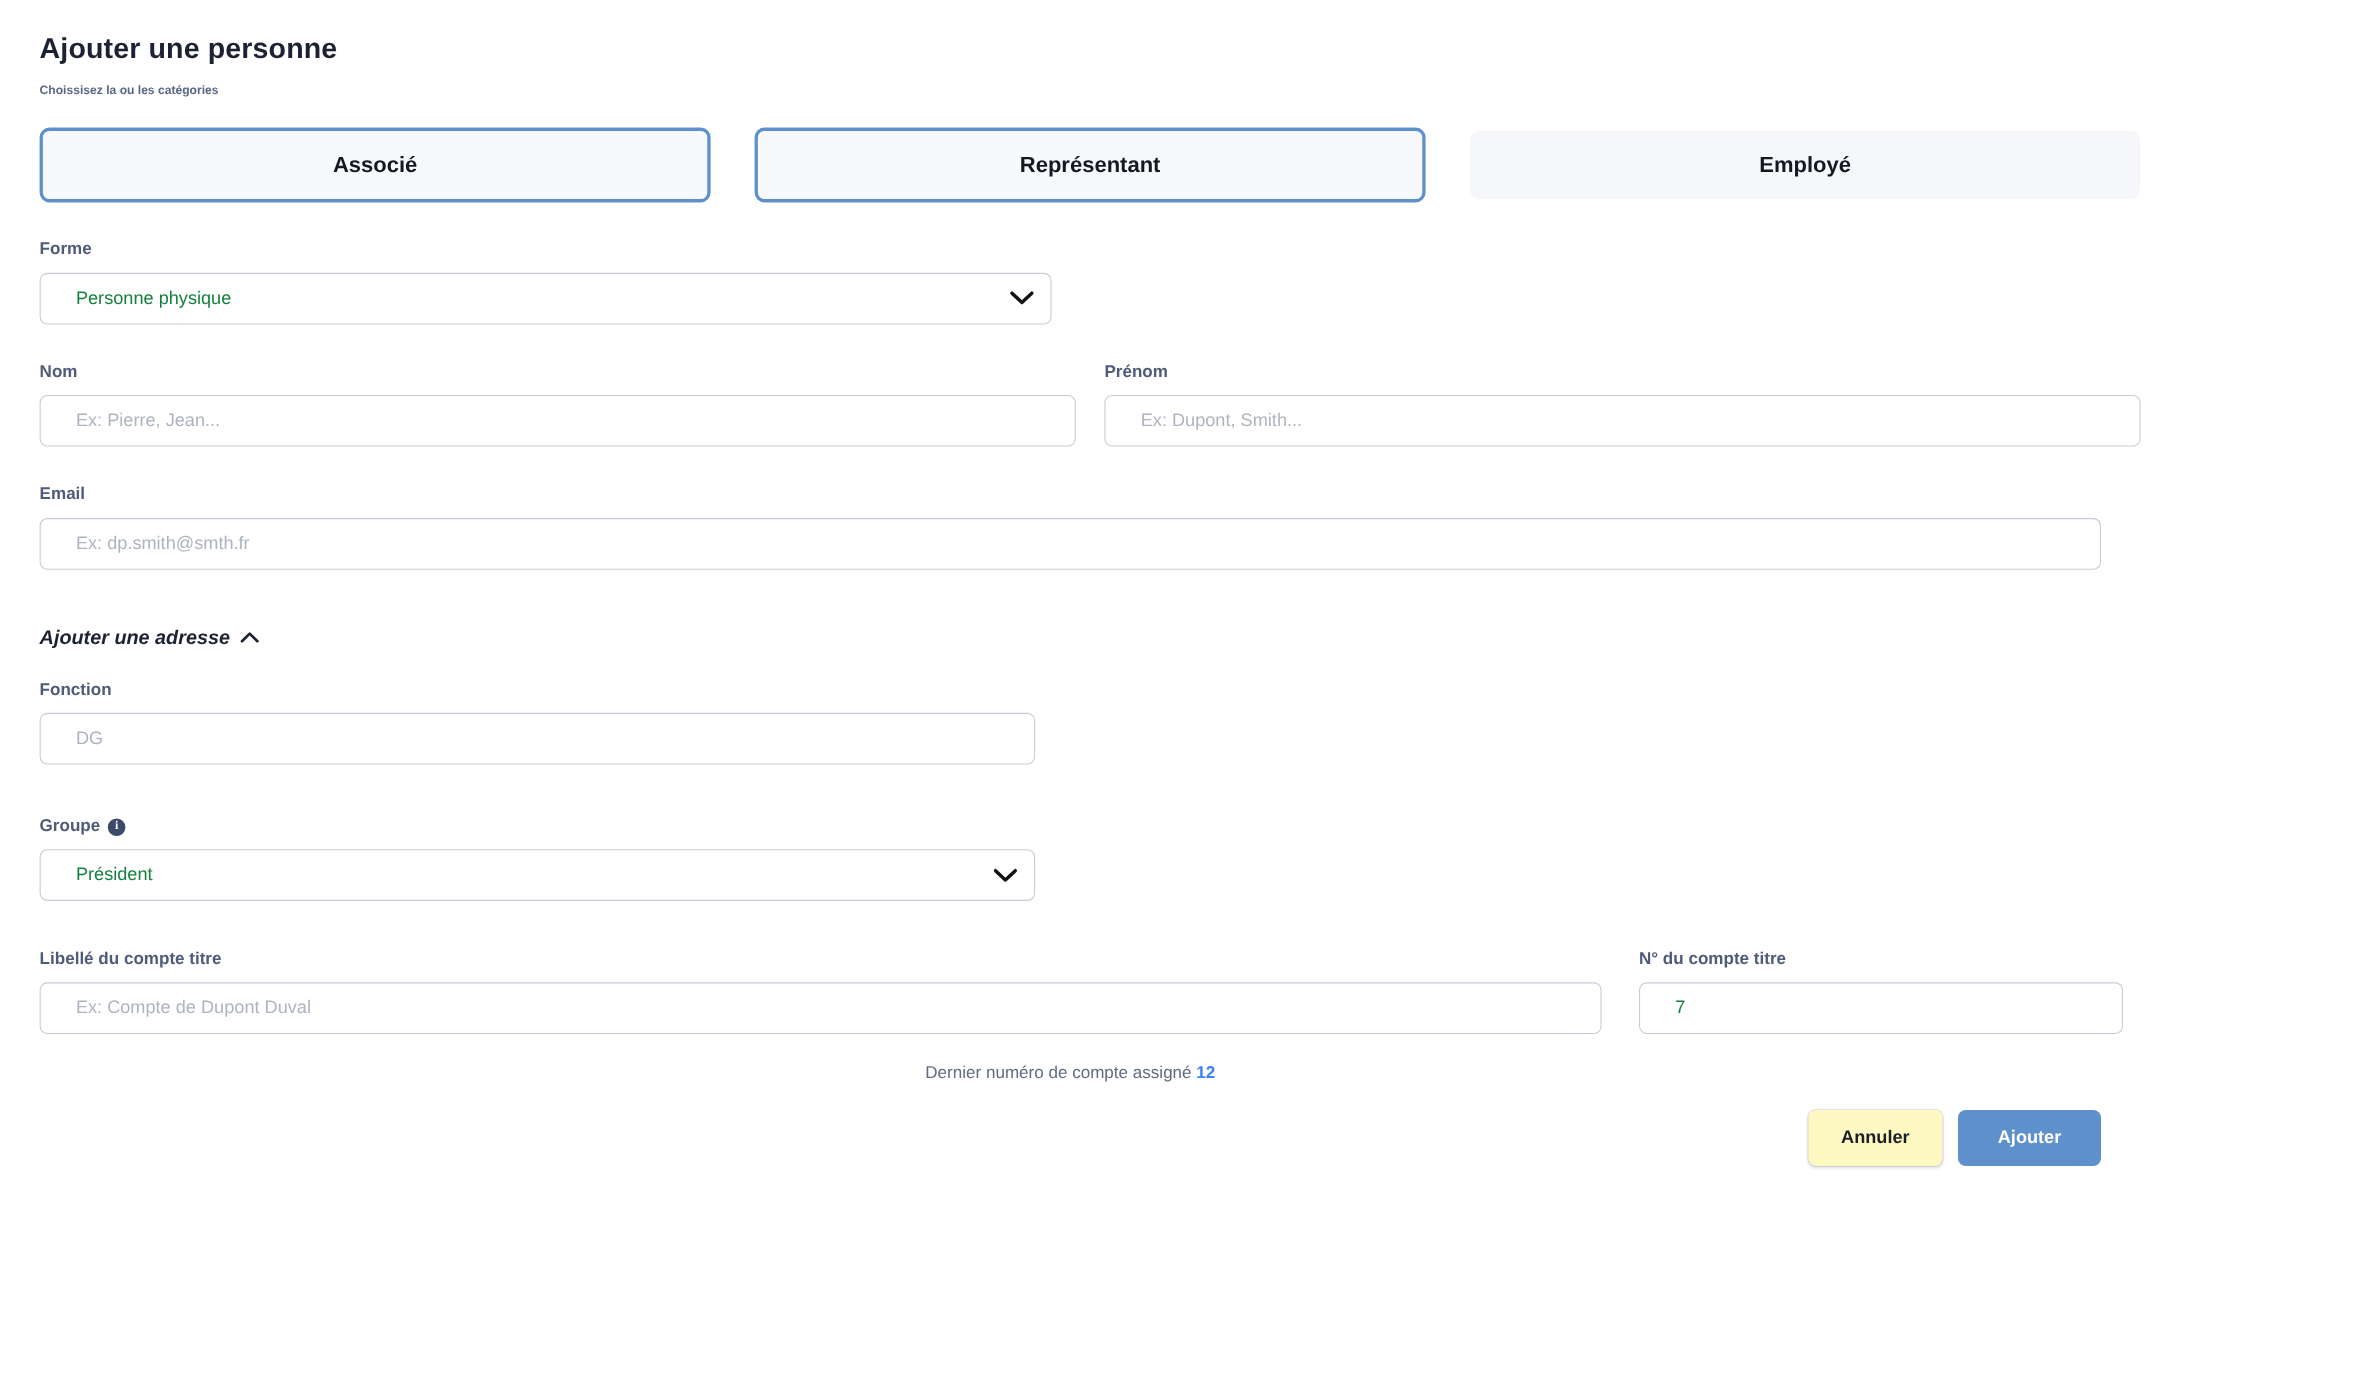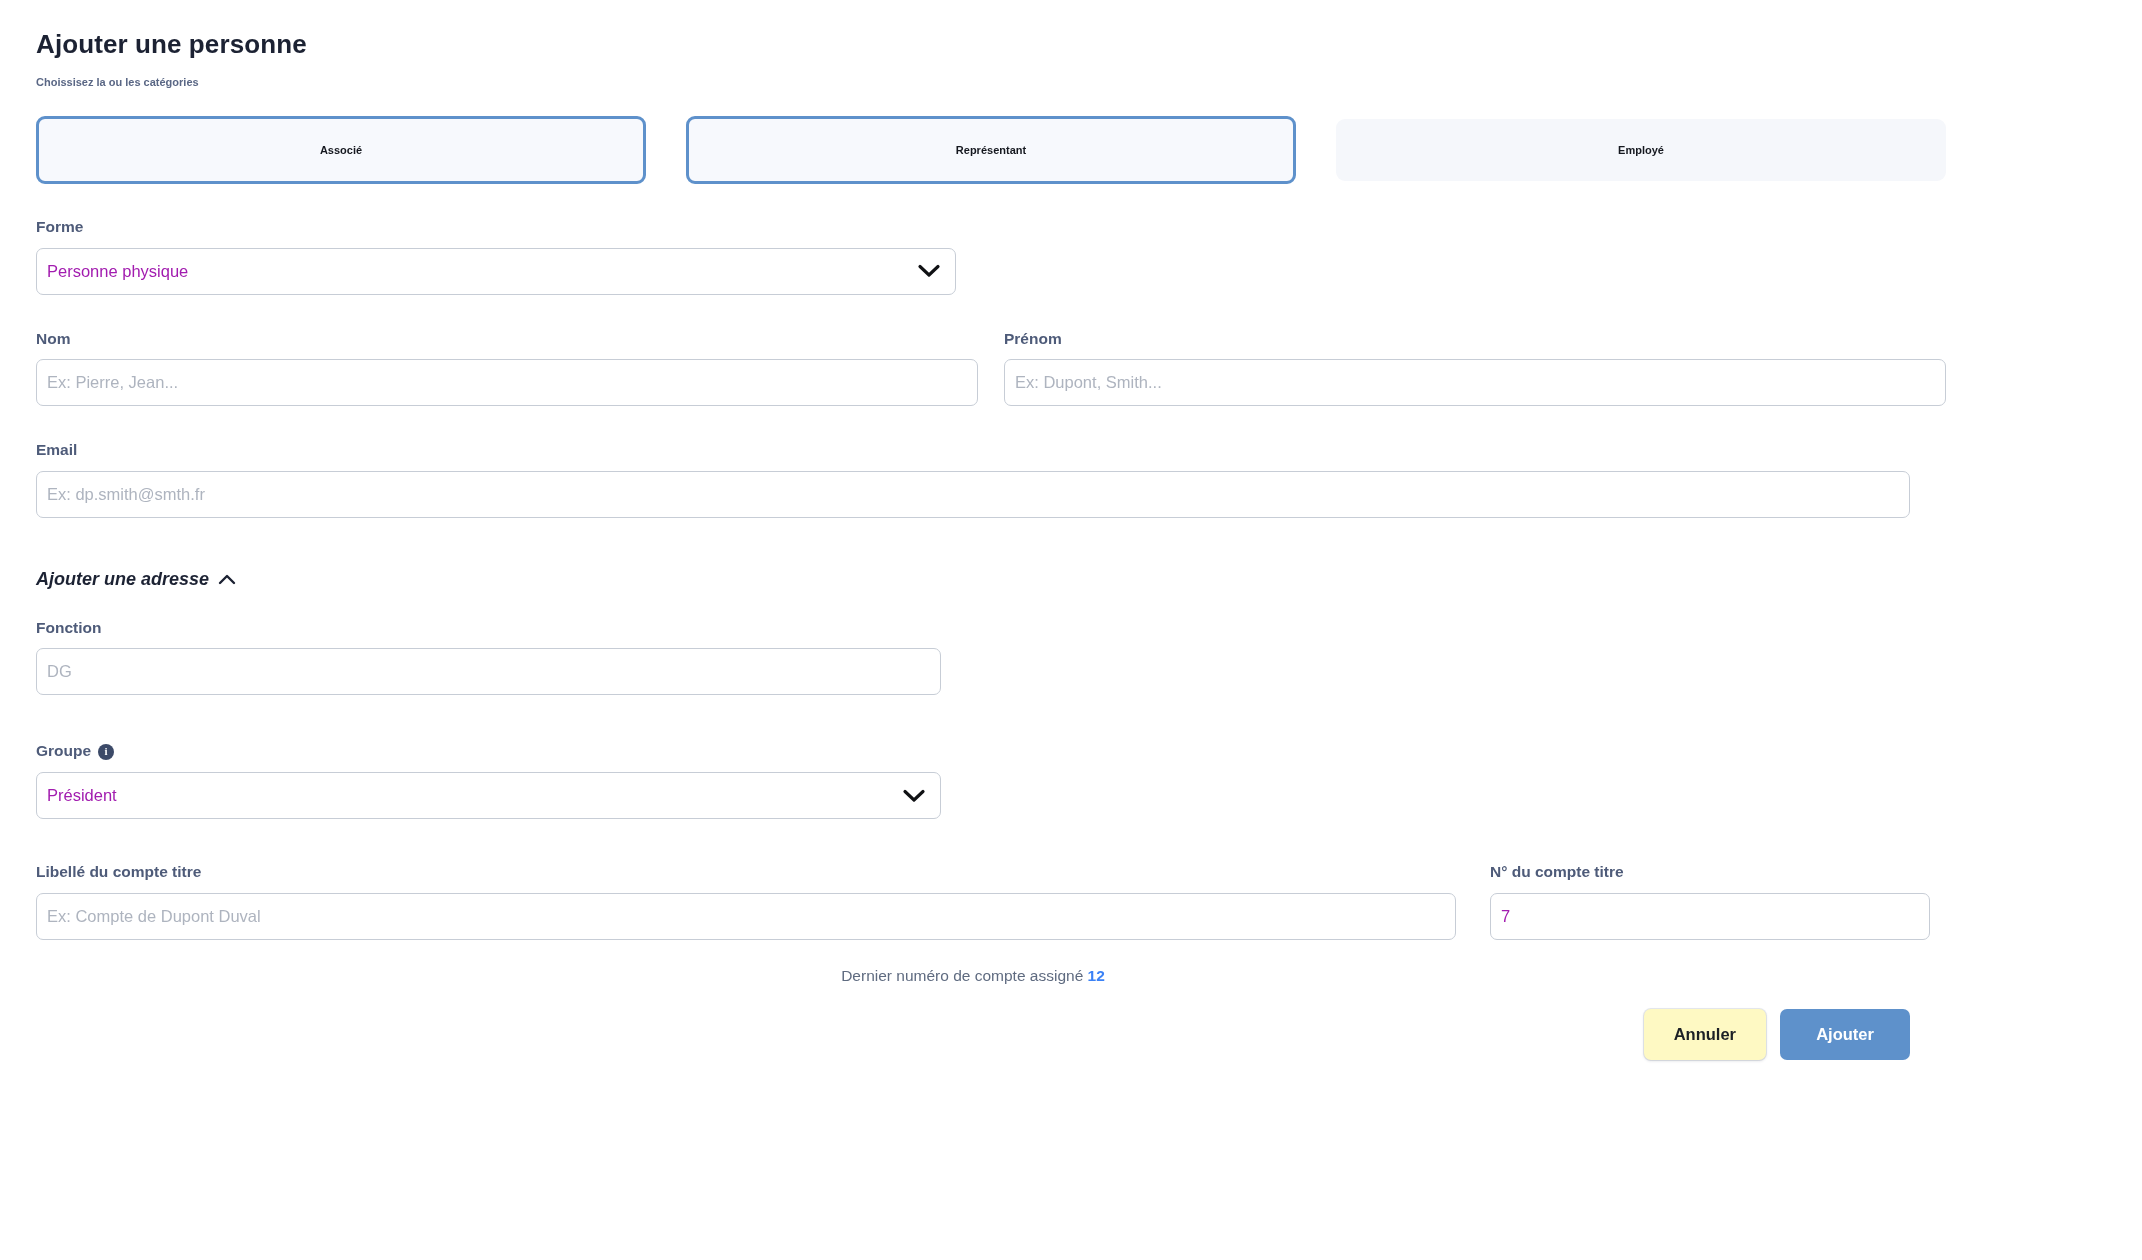--- a/index.html
+++ b/index.html
@@ -56,21 +56,21 @@
     margin-top: 27px;
     gap: 40px;
   }
   .cat-card {
     flex: 1 1 0;
     height: 68px;
     border-radius: 9px;
     display: flex;
     align-items: center;
     justify-content: center;
-    font-size: 11px;
+    font-size: 20px;
     font-weight: 700;
     color: #15181f;
     cursor: pointer;
     user-select: none;
     background: #f5f7fc;
     border: 3px solid transparent;
   }
   .cat-card.selected {
     border-color: #5e91cb;
     background: #f7f9fd;
@@ -95,22 +95,22 @@
   }
 
   .control {
     width: 100%;
     height: 47px;
     border: 1.4px solid #c7cdd6;
     border-radius: 7px;
     background: #ffffff;
     font-family: "Liberation Sans", "DejaVu Sans", sans-serif;
     font-size: 16.5px;
-    color: #a21caf;
-    padding: 0 10px;
+    color: #15803d;
+    padding: 0 32px;
     outline: none;
   }
   .control::placeholder { color: #aeb4bf; }
 
   .select-wrap { position: relative; }
   .select-wrap .control {
     appearance: none;
     -webkit-appearance: none;
     padding-right: 44px;
     cursor: pointer;

